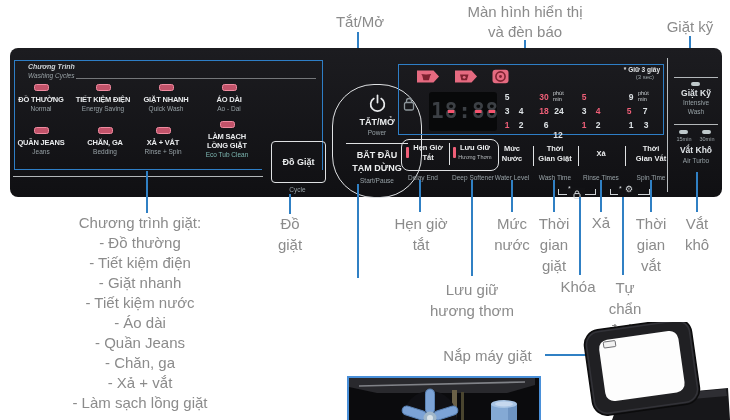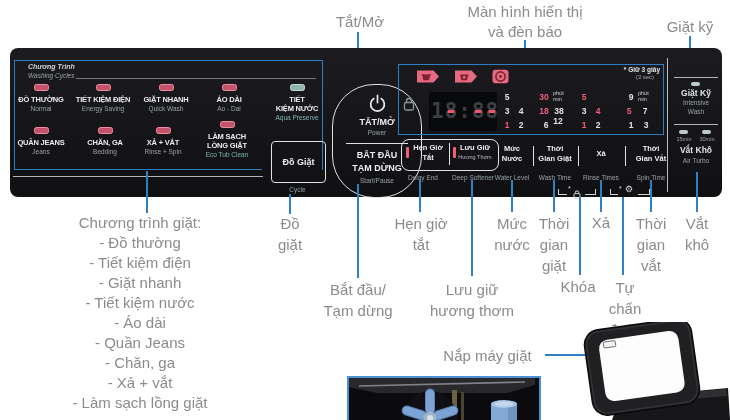--- a/index.html
+++ b/index.html
@@ -92,26 +92,20 @@
   <div class="cyc" style="left:135px;top:84px">
     <div class="led"></div>
     <div class="vn">GIẶT NHANH</div>
     <div class="en">Quick Wash</div>
   </div>
   <div class="cyc" style="left:198px;top:84px">
     <div class="led"></div>
     <div class="vn">ÁO DÀI</div>
     <div class="en">Ao - Dai</div>
   </div>
-  <div class="cyc" style="left:266px;top:84px">
-    <div class="led teal"></div>
-    <div class="vn">TIẾT</div>
-    <div class="vn">KIỆM NƯỚC</div>
-    <div class="en teal">Aqua Preserve</div>
-  </div>
 
   <div class="cyc" style="left:10px;top:127px">
     <div class="led"></div>
     <div class="vn">QUẦN JEANS</div>
     <div class="en">Jeans</div>
   </div>
   <div class="cyc" style="left:74px;top:127px">
     <div class="led"></div>
     <div class="vn">CHĂN, GA</div>
     <div class="en">Bedding</div>
@@ -190,23 +184,23 @@
   <span class="num" style="left:514px;top:106px">4</span>
   <span class="num pink" style="left:500px;top:120px">1</span>
   <span class="num" style="left:514px;top:120px">2</span>
 
   <span class="num pink" style="left:537px;top:92px">30</span>
   <span class="unit" style="left:553px;top:90px">
     <div>phút</div>
     <div>min</div>
   </span>
   <span class="num pink" style="left:537px;top:106px">18</span>
-  <span class="num" style="left:552px;top:106px">38</span>
+  <span class="num" style="left:552px;top:106px">24</span>
   <span class="num" style="left:539px;top:120px">6</span>
-  <span class="num" style="left:551px;top:116px">12</span>
+  <span class="num" style="left:551px;top:130px">12</span>
 
   <span class="num pink" style="left:577px;top:92px">5</span>
   <span class="num" style="left:577px;top:106px">3</span>
   <span class="num pink" style="left:591px;top:106px">4</span>
   <span class="num pink" style="left:577px;top:120px">1</span>
   <span class="num" style="left:591px;top:120px">2</span>
 
   <span class="num" style="left:624px;top:92px">9</span>
   <span class="unit" style="left:638px;top:90px">
     <div>phút</div>
@@ -308,24 +302,20 @@
     <div>- Áo dài</div>
     <div>- Quần Jeans</div>
     <div>- Chăn, ga</div>
     <div>- Xả + vắt</div>
     <div>- Làm sạch lồng giặt</div>
   </div>
 
   <div class="ann" style="left:262px;top:213px;width:56px;line-height:21px">
     <div>Đồ</div>
     <div>giặt</div>
-  </div>
-  <div class="ann" style="left:308px;top:279px;width:100px;line-height:21px">
-    <div>Bắt đầu/</div>
-    <div>Tạm dừng</div>
   </div>
   <div class="ann" style="left:391px;top:213px;width:60px;line-height:21px">
     <div>Hẹn giờ</div>
     <div>tắt</div>
   </div>
   <div class="ann" style="left:412px;top:279px;width:120px;line-height:21px">
     <div>Lưu giữ</div>
     <div>hương thơm</div>
   </div>
   <div class="ann" style="left:487px;top:213px;width:50px;line-height:21px">

